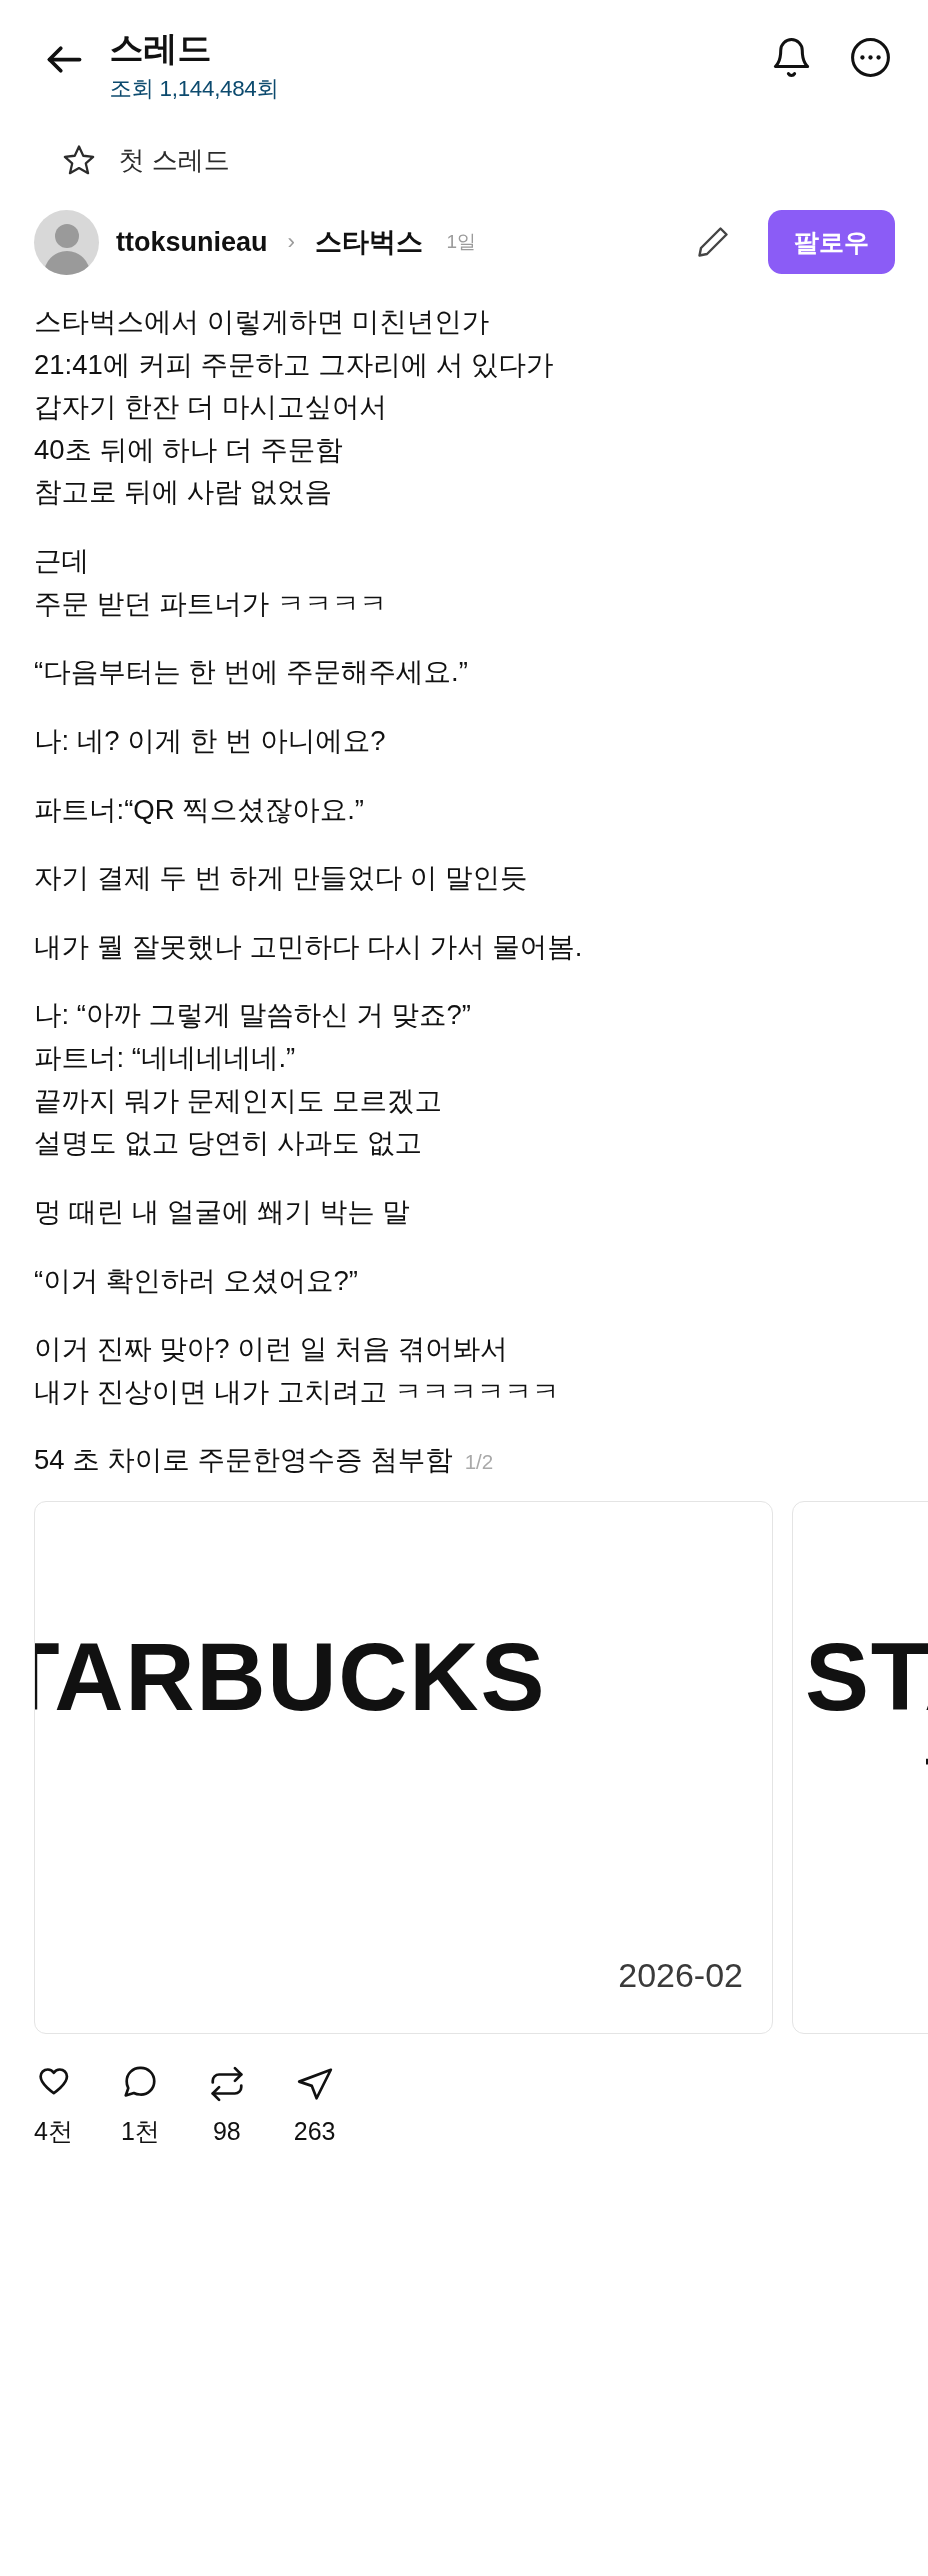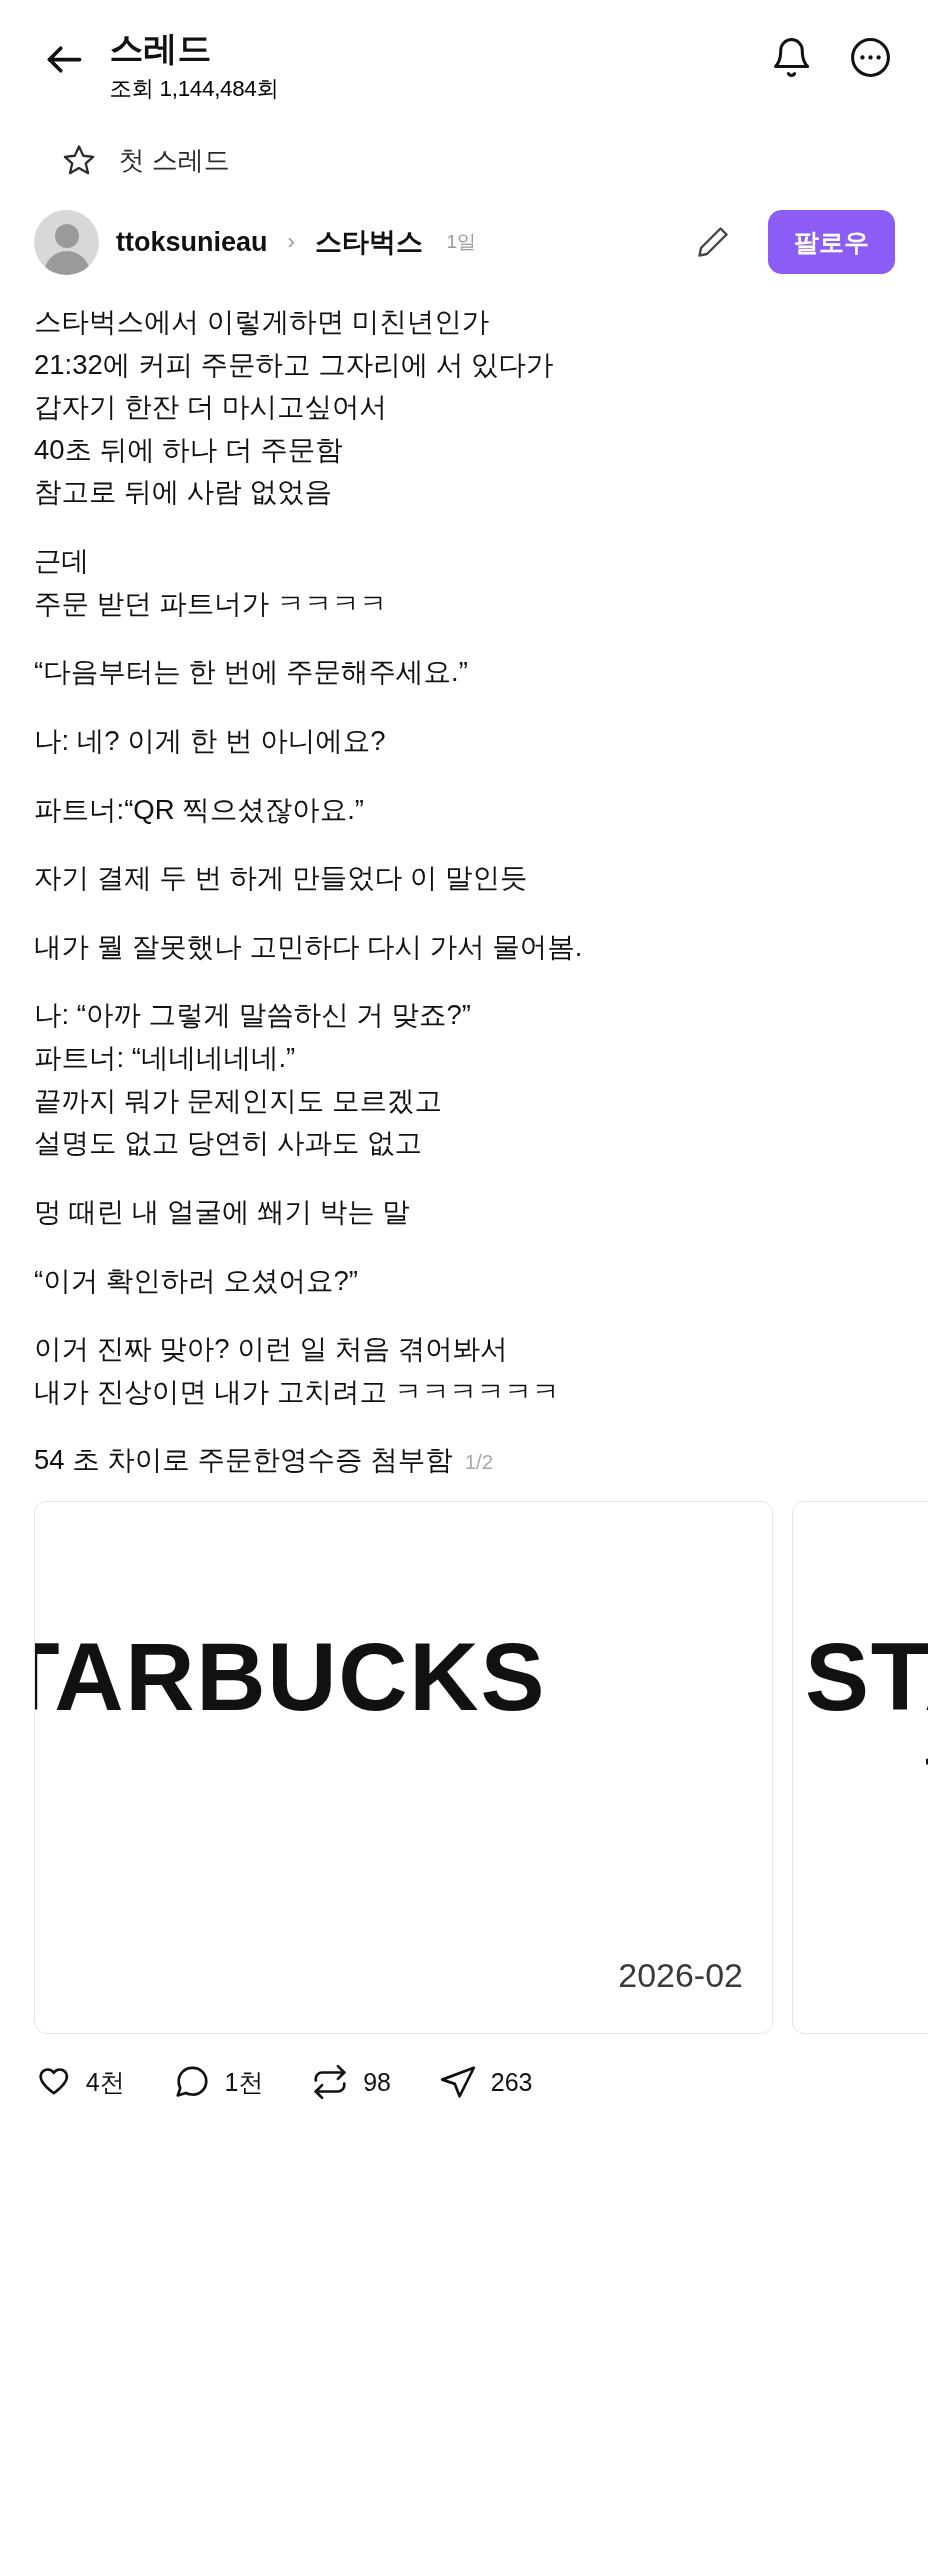--- a/index.html
+++ b/index.html
@@ -35,21 +35,21 @@
     padding-top: 5.2px;
   }
   .header-title {
     font-size: 34px;
     font-weight: bold;
     line-height: 1.15;
     color: #111;
   }
   .header-sub {
     font-size: 22.4px;
-    color: #000000;
+    color: #0c4a6e;
     margin-top: 5.2px;
     letter-spacing: -0.3px;
   }
   .header-actions {
     display: flex;
     align-items: center;
     gap: 29px;
     padding-top: 8.6px;
   }
   .hicon { width: 50px; height: 50px; display:flex; align-items:center; justify-content:center; }
@@ -205,20 +205,21 @@
     align-items: center;
     gap: 48px;
     padding: 29px 34px 0 34px;
   }
   .action {
     display: flex;
     align-items: center;
     gap: 13.8px;
     font-size: 25px;
     color: #111;
+    flex-direction: column;
   }
   .action svg { width: 38px; height: 38px; }
 </style>
 </head>
 <body>
 
 <div class="header">
   <div class="back-arrow">
     <svg viewBox="0 0 24 24" fill="none" stroke="#111" stroke-width="2" stroke-linecap="round" stroke-linejoin="round">
       <line x1="20" y1="12" x2="4" y2="12"></line>
@@ -270,21 +271,21 @@
   <div class="pencil">
     <svg viewBox="0 0 24 24" fill="none" stroke="#444" stroke-width="1.6" stroke-linecap="round" stroke-linejoin="round">
       <path d="M17 3l4 4L8 20l-5 1 1-5z"></path>
     </svg>
   </div>
   <button class="follow-btn">팔로우</button>
 </div>
 
 <div class="body-text">
   <p class="para">스타벅스에서 이렇게하면 미친년인가
-21:32에 커피 주문하고 그자리에 서 있다가
+21:41에 커피 주문하고 그자리에 서 있다가
 갑자기 한잔 더 마시고싶어서
 40초 뒤에 하나 더 주문함
 참고로 뒤에 사람 없었음</p>
   <p class="para">근데
 주문 받던 파트너가 ㅋㅋㅋㅋ</p>
   <p class="para">“다음부터는 한 번에 주문해주세요.”</p>
   <p class="para">나: 네? 이게 한 번 아니에요?</p>
   <p class="para">파트너:“QR 찍으셨잖아요.”</p>
   <p class="para">자기 결제 두 번 하게 만들었다 이 말인듯</p>
   <p class="para">내가 뭘 잘못했나 고민하다 다시 가서 물어봄.</p>

